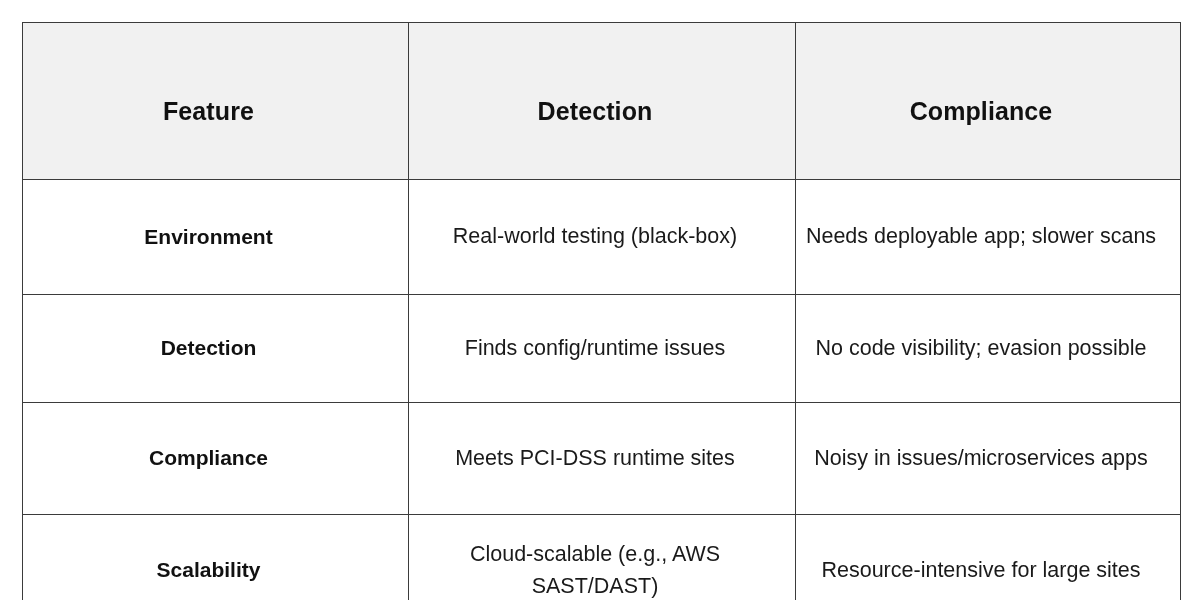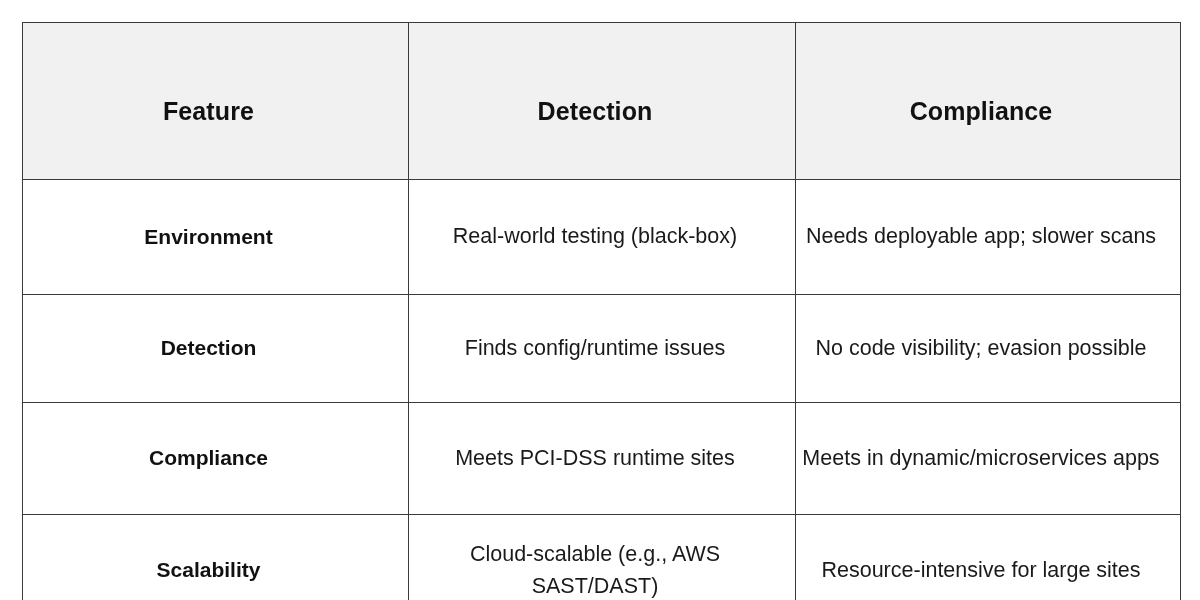--- a/index.html
+++ b/index.html
@@ -96,21 +96,21 @@
         <td>Needs deployable app; slower scans</td>
       </tr>
       <tr class="r-detection">
         <td class="feature-cell">Detection</td>
         <td>Finds config/runtime issues</td>
         <td>No code visibility; evasion possible</td>
       </tr>
       <tr class="r-compliance">
         <td class="feature-cell">Compliance</td>
         <td>Meets PCI-DSS runtime sites</td>
-        <td>Meets in dynamic/microservices apps</td>
+        <td>Noisy in issues/microservices apps</td>
       </tr>
       <tr class="r-scalability">
         <td class="feature-cell">Scalability</td>
         <td>Cloud-scalable (e.g., AWS SAST/DAST)</td>
         <td>Resource-intensive for large sites</td>
       </tr>
     </tbody>
   </table>
 </div>
 

